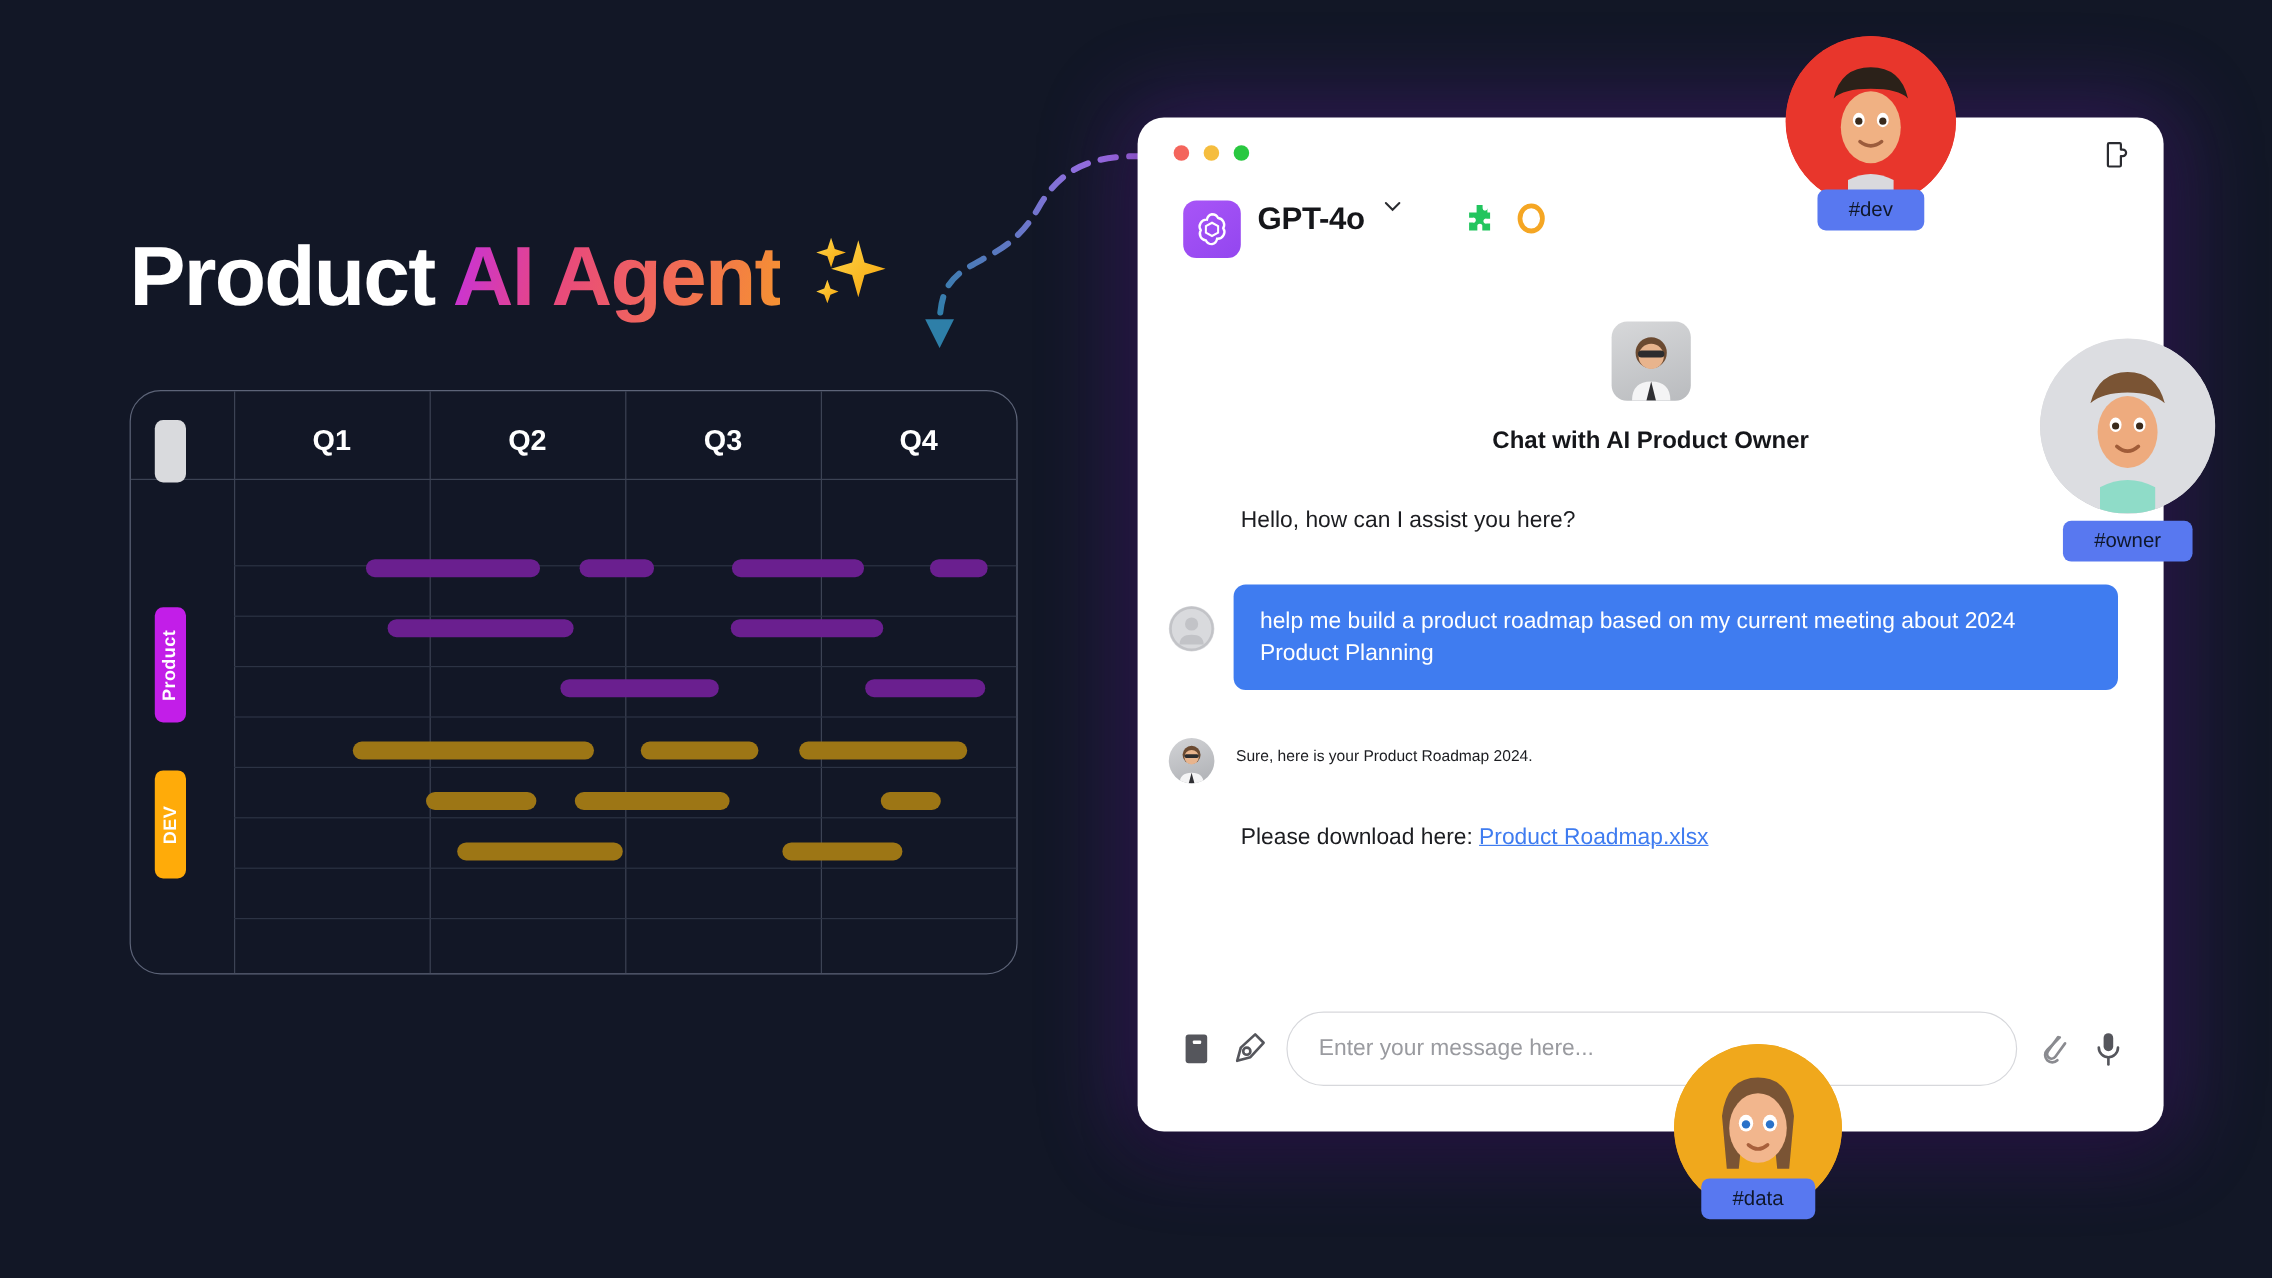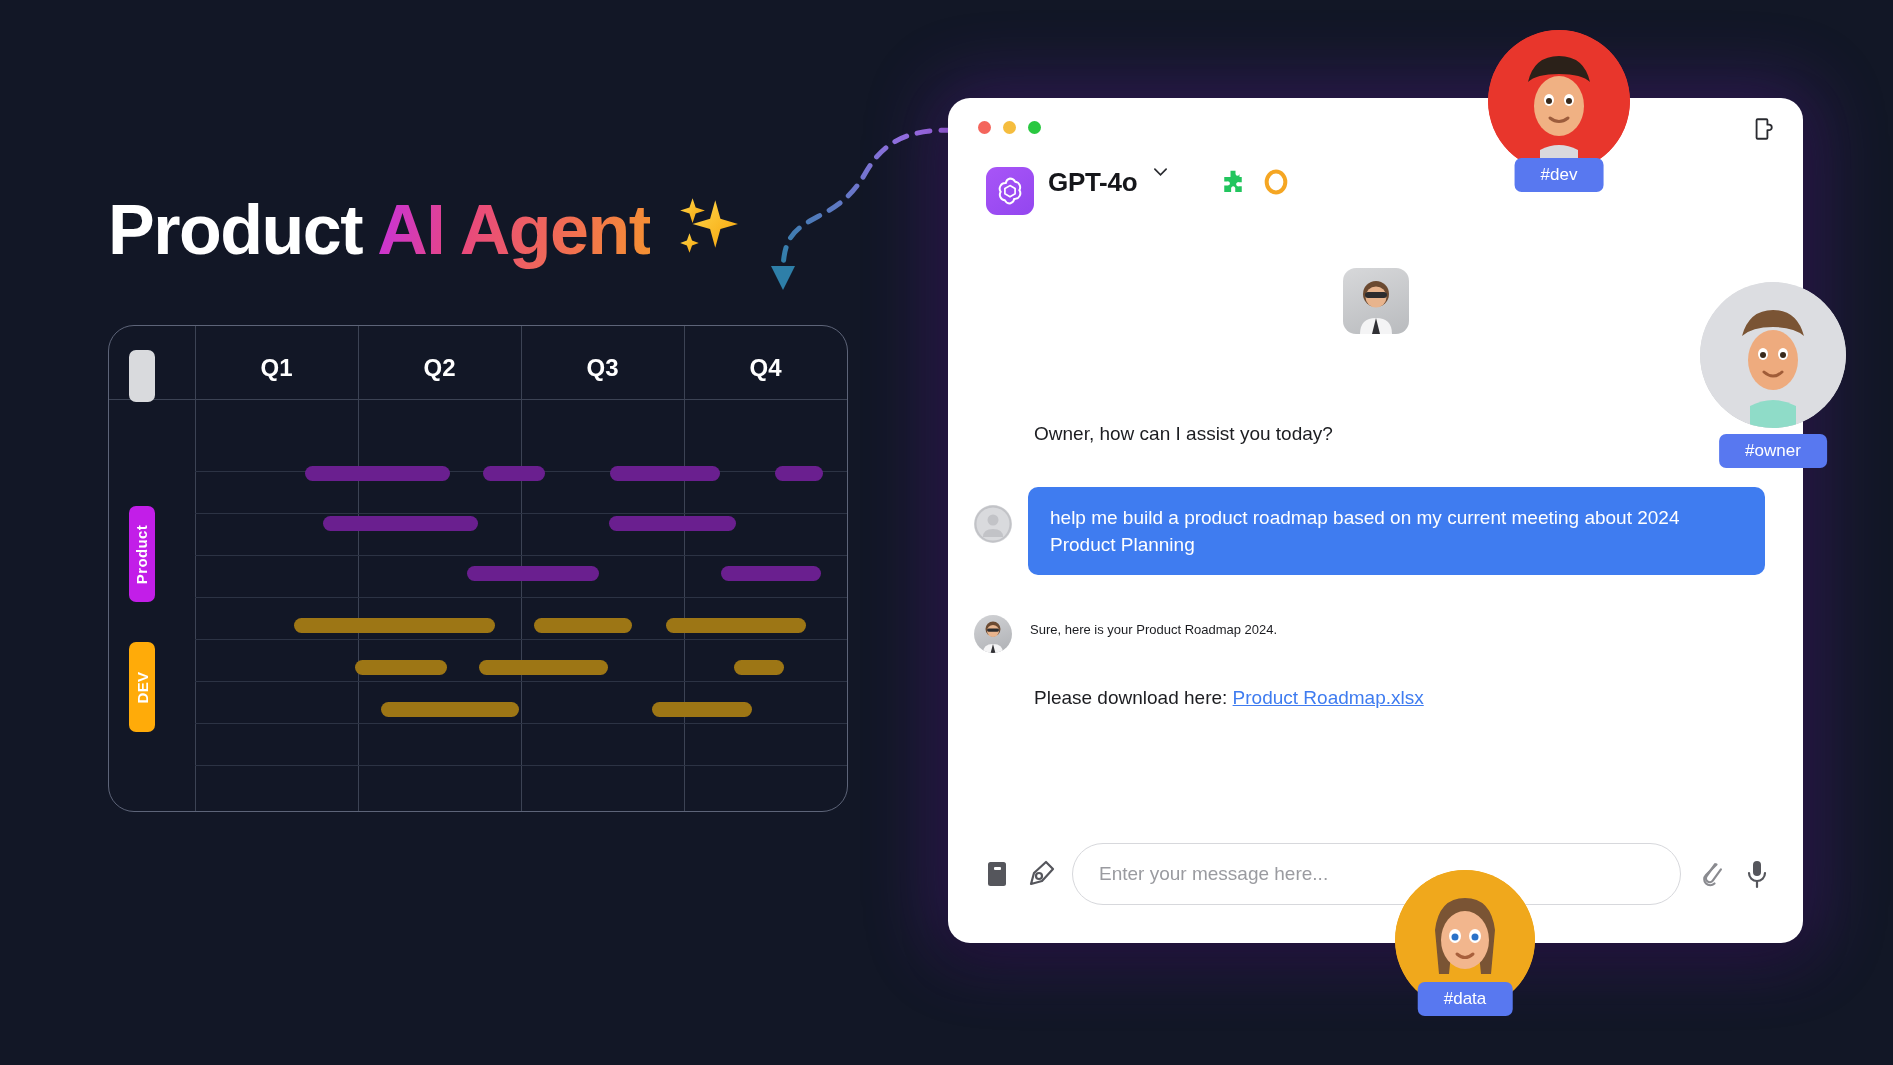--- a/index.html
+++ b/index.html
@@ -107,21 +107,21 @@
   }
 
   
   .av-float { position: absolute; }
   .av-circle { border-radius: 50%; overflow: hidden; position: relative; }
   .av-red { background: #e8362c; }
   .av-grey { background: linear-gradient(165deg,#e2e3e6,#c3c5c9); }
   .av-gold { background: #f0a81c; }
   .badge {
     position: absolute; left: 50%; transform: translateX(-50%);
-    background: #5878f0; color: #ffffff; border-radius: 7px;
+    background: #5878f0; color: #0f172a; border-radius: 7px;
     font-size: 17px; padding: 7px 26px; white-space: nowrap; text-align: center;
   }
 </style>
 </head>
 <body>
 
 <div id="stage">
 
   <div class="hero">
     <div class="hero-title">
@@ -247,24 +247,25 @@
     <div class="intro">
       <div class="intro-av">
         <svg viewBox="0 0 66 66" width="66" height="66">
           <circle cx="33" cy="26" r="13" fill="#6b4a31"></circle>
           <circle cx="33" cy="29" r="10.5" fill="#e8b48d"></circle>
           <rect x="22" y="24" width="22" height="6" rx="3" fill="#2c2c2e"></rect>
           <path d="M17 66 q0-16 16-16 q16 0 16 16 z" fill="#f4f4f5"></path>
           <path d="M33 50 l4 16 h-8 z" fill="#303034"></path>
         </svg>
       </div>
+      <div class="intro-title">Chat with AI Product Owner</div>
     </div>
 
     <div class="msgs">
-      <div class="msg-plain">Owner, how can I assist you today?</div>
+      <div class="msg-plain">Hello, how can I assist you here?</div>
 
       <div class="row-user">
         <div class="uav">
           <svg viewBox="0 0 38 38" width="38" height="38">
             <circle cx="19" cy="19" r="17.5" fill="none" stroke="#c2c3c7" stroke-width="2"></circle>
             <circle cx="19" cy="15" r="5.5" fill="#c2c3c7"></circle>
             <path d="M9 32 q0-8 10-8 q10 0 10 8 z" fill="#c2c3c7"></path>
           </svg>
         </div>
         <div class="bubble">help me build a product roadmap based on my current meeting about 2024 Product Planning</div>

